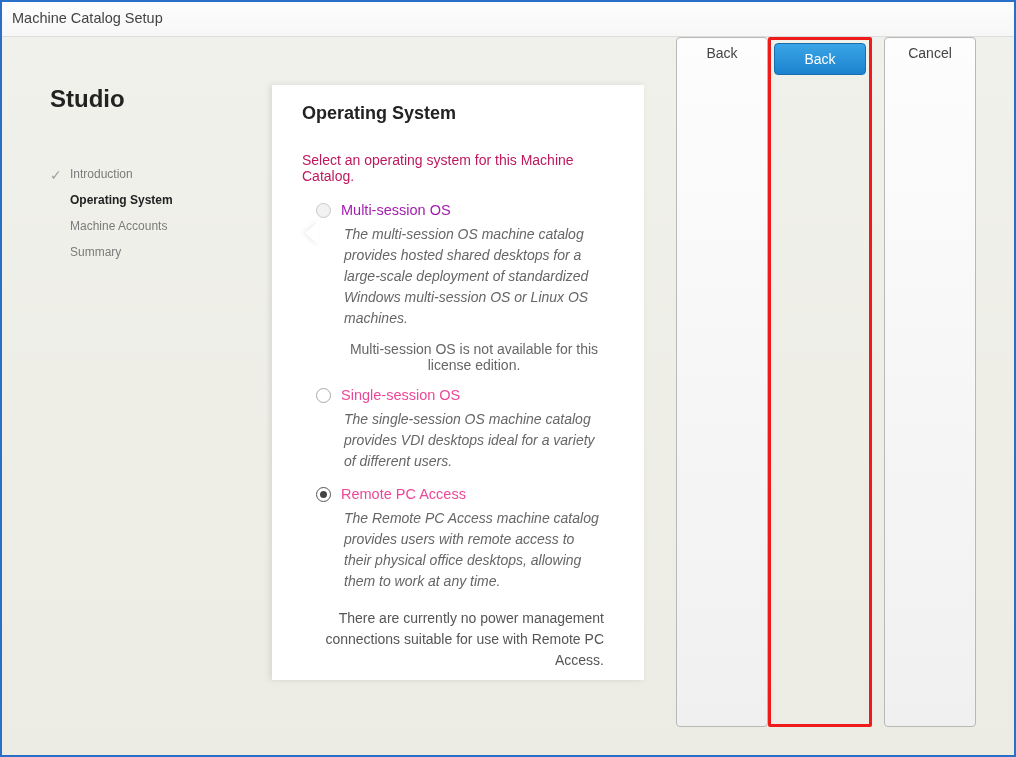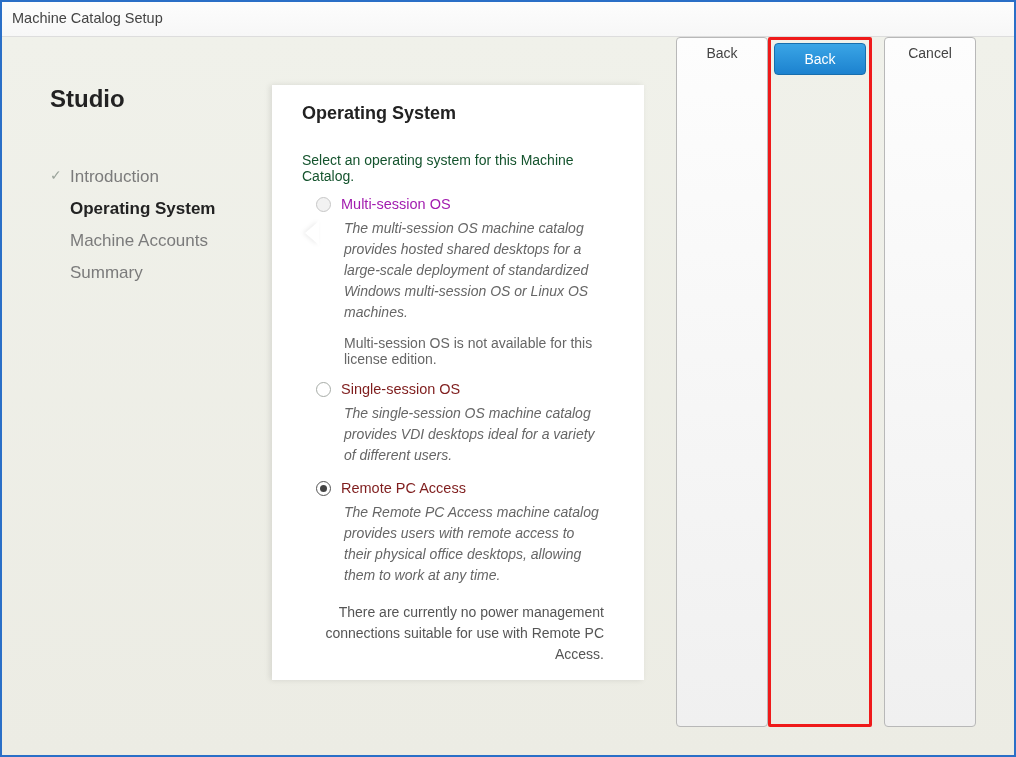--- a/index.html
+++ b/index.html
@@ -47,21 +47,21 @@
     .studio-title {
       font-size: 24px;
       font-weight: 700;
       color: #222;
       margin-bottom: 48px;
       padding-left: 6px;
     }
     .nav-list { list-style: none; }
     .nav-item {
       position: relative;
-      font-size: 17px;
+      font-size: 12px;
       color: #7b7b7b;
       padding: 6px 0 6px 26px;
       cursor: pointer;
     }
     .nav-item.completed::before {
       content: "✓";
       position: absolute;
       left: 6px;
       top: 6px;
       color: #9aa39a;
@@ -93,44 +93,45 @@
       overflow: hidden;
     }
     .panel h2 {
       font-size: 18px;
       font-weight: 700;
       color: #222;
       margin-bottom: 28px;
     }
     .instruction {
       font-size: 14px;
-      color: #14532d;
-      margin-bottom: 12px;
+      color: #be185d;
+      margin-bottom: 18px;
     }
     .options { padding-left: 14px; }
     .option-block { margin-bottom: 14px; }
     .option-head {
       display: flex;
       align-items: center;
       gap: 10px;
       font-size: 14.5px;
-      color: #7f1d1d;
+      color: #ec4899;
       cursor: pointer;
     }
     .option-desc {
       font-size: 14px;
       color: #666;
       margin: 6px 0 0 28px;
       line-height: 1.5;
       font-style: italic;
     }
     .option-note {
       font-size: 14px;
       color: #666;
       margin: 12px 0 8px 28px;
+      text-align: center;
     }
     .radio {
       width: 15px; height: 15px;
       border-radius: 50%;
       border: 1.5px solid #a7aca7;
       display: inline-flex;
       align-items: center;
       justify-content: center;
       background: #fff;
       flex-shrink: 0;

